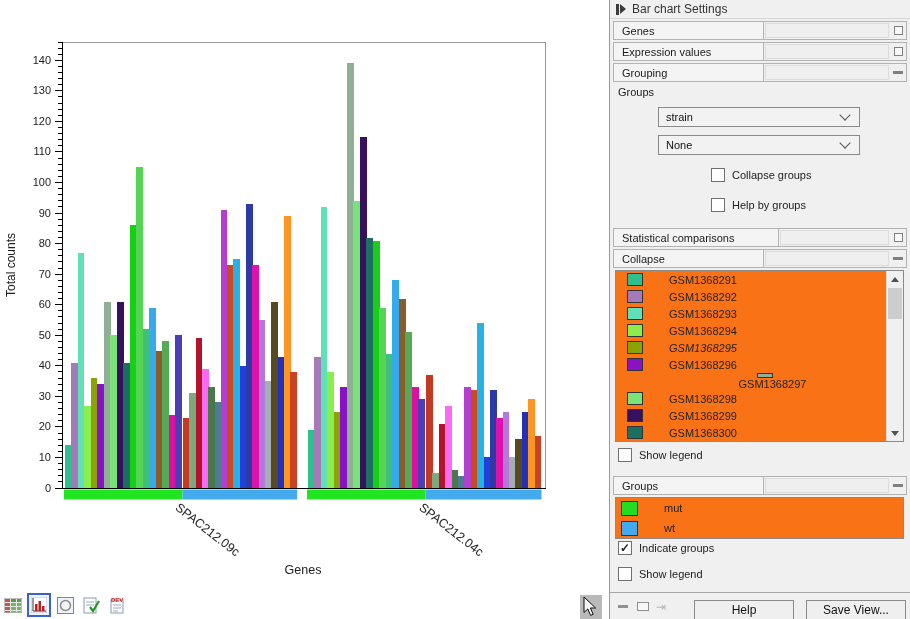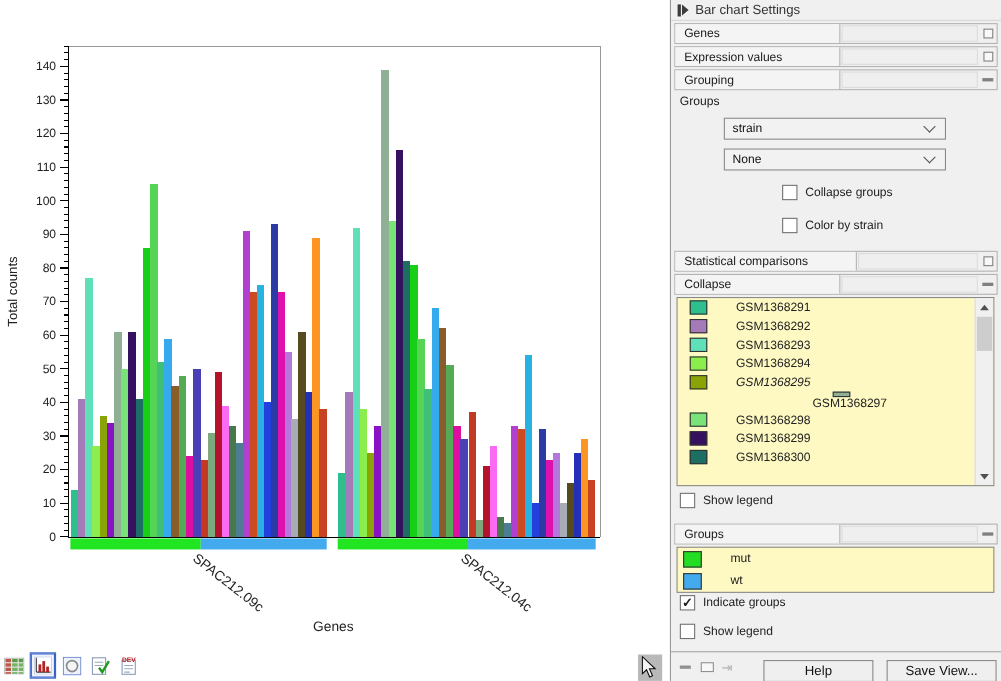--- a/index.html
+++ b/index.html
@@ -37,21 +37,21 @@
   .panel-label { position:absolute; color:#1a1a1a; }
   .dropdown { position:absolute; left:48px; width:202px; height:20px; background:#f2f2f2;
     border:1px solid #8a8a8a; display:flex; align-items:center; }
   .dd-val { flex:1; padding-left:7px; color:#111; }
   .dd-chevron { width:8px; height:8px; border-right:1.6px solid #555; border-bottom:1.6px solid #555;
     transform:rotate(45deg); margin-right:10px; margin-top:-4px; }
   .cb-row { position:absolute; display:flex; align-items:center; height:16px; }
   .cb { width:14px; height:14px; background:#ffffff; border:1px solid #707070; margin-right:7px;
     display:flex; align-items:center; justify-content:center; font-size:12px; color:#1a1a1a; }
   .cb.checked::after { content:"\2713"; font-weight:bold; margin-top:-1px; }
-  .listbox { position:absolute; left:5px; right:6px; background:#fef9c3; border:1px solid #8a8a8a; overflow:hidden; }
+  .listbox { position:absolute; left:5px; right:6px; background:#f97316; border:1px solid #8a8a8a; overflow:hidden; }
   .lb-row { display:flex; align-items:center; }
   .swatch { border:1px solid #333; }
   .vscroll { position:absolute; top:0; right:0; bottom:0; width:17px; background:#f0f0f0; border-left:1px solid #dcdcdc; }
   .sb-btn { position:absolute; left:0; right:0; height:16px; display:flex; align-items:center; justify-content:center; }
   .sb-btn.down { bottom:0; }
   .tri-up { width:0; height:0; border-left:4px solid transparent; border-right:4px solid transparent; border-bottom:5px solid #505050; }
   .tri-down { width:0; height:0; border-left:4px solid transparent; border-right:4px solid transparent; border-top:5px solid #505050; }
   .sb-thumb { position:absolute; left:1px; right:1px; top:17px; height:31px; background:#cdcdcd; }
   .bottom-bar { position:absolute; left:0; right:0; top:592px; height:27px; border-top:1px solid #a6a6a6;
     background:#f0f0f0; }
@@ -344,21 +344,21 @@
     <span class="dd-val">None</span>
     <span class="dd-chevron"></span>
   </div>
 
   <div class="cb-row" style="left:101px; top:167px">
     <span class="cb"></span>
     <span>Collapse groups</span>
   </div>
   <div class="cb-row" style="left:101px; top:197px">
     <span class="cb"></span>
-    <span>Color by strain</span>
+    <span>Help by groups</span>
   </div>
 
   <div class="sec-hdr" style="top:228px">
     <span class="tab" style="width:165px">Statistical comparisons</span>
     <span class="rest"></span>
     <span class="hicon">
         <span class="box-glyph"></span>
       </span>
   </div>
 
@@ -384,20 +384,24 @@
           <span class="swatch" style="width: 16px; height: 13px; margin-left: 11px; background: rgb(95, 224, 184);"></span>
           <span style="margin-left: 26px;">GSM1368293</span>
         </div>
         <div class="lb-row" style="height: 17px;">
           <span class="swatch" style="width: 16px; height: 13px; margin-left: 11px; background: rgb(140, 238, 76);"></span>
           <span style="margin-left: 26px;">GSM1368294</span>
         </div>
         <div class="lb-row" style="height: 17px;">
           <span class="swatch" style="width: 16px; height: 13px; margin-left: 11px; background: rgb(138, 163, 6);"></span>
           <span style="margin-left: 26px; font-style: italic;">GSM1368295</span>
+        </div>
+        <div class="lb-row" style="height: 17px;">
+          <span class="swatch" style="width: 16px; height: 13px; margin-left: 11px; background: rgb(136, 18, 196);"></span>
+          <span style="margin-left: 26px;">GSM1368296</span>
         </div>
         <div class="lb-row" style="height: 17px; flex-direction: column;">
           <span class="swatch" style="width: 16px; height: 13px; margin-left: 11px; background: rgb(143, 176, 148);"></span>
           <span style="margin-left: 26px;">GSM1368297</span>
         </div>
         <div class="lb-row" style="height: 17px;">
           <span class="swatch" style="width: 16px; height: 13px; margin-left: 11px; background: rgb(121, 226, 121);"></span>
           <span style="margin-left: 26px;">GSM1368298</span>
         </div>
         <div class="lb-row" style="height: 17px;">

